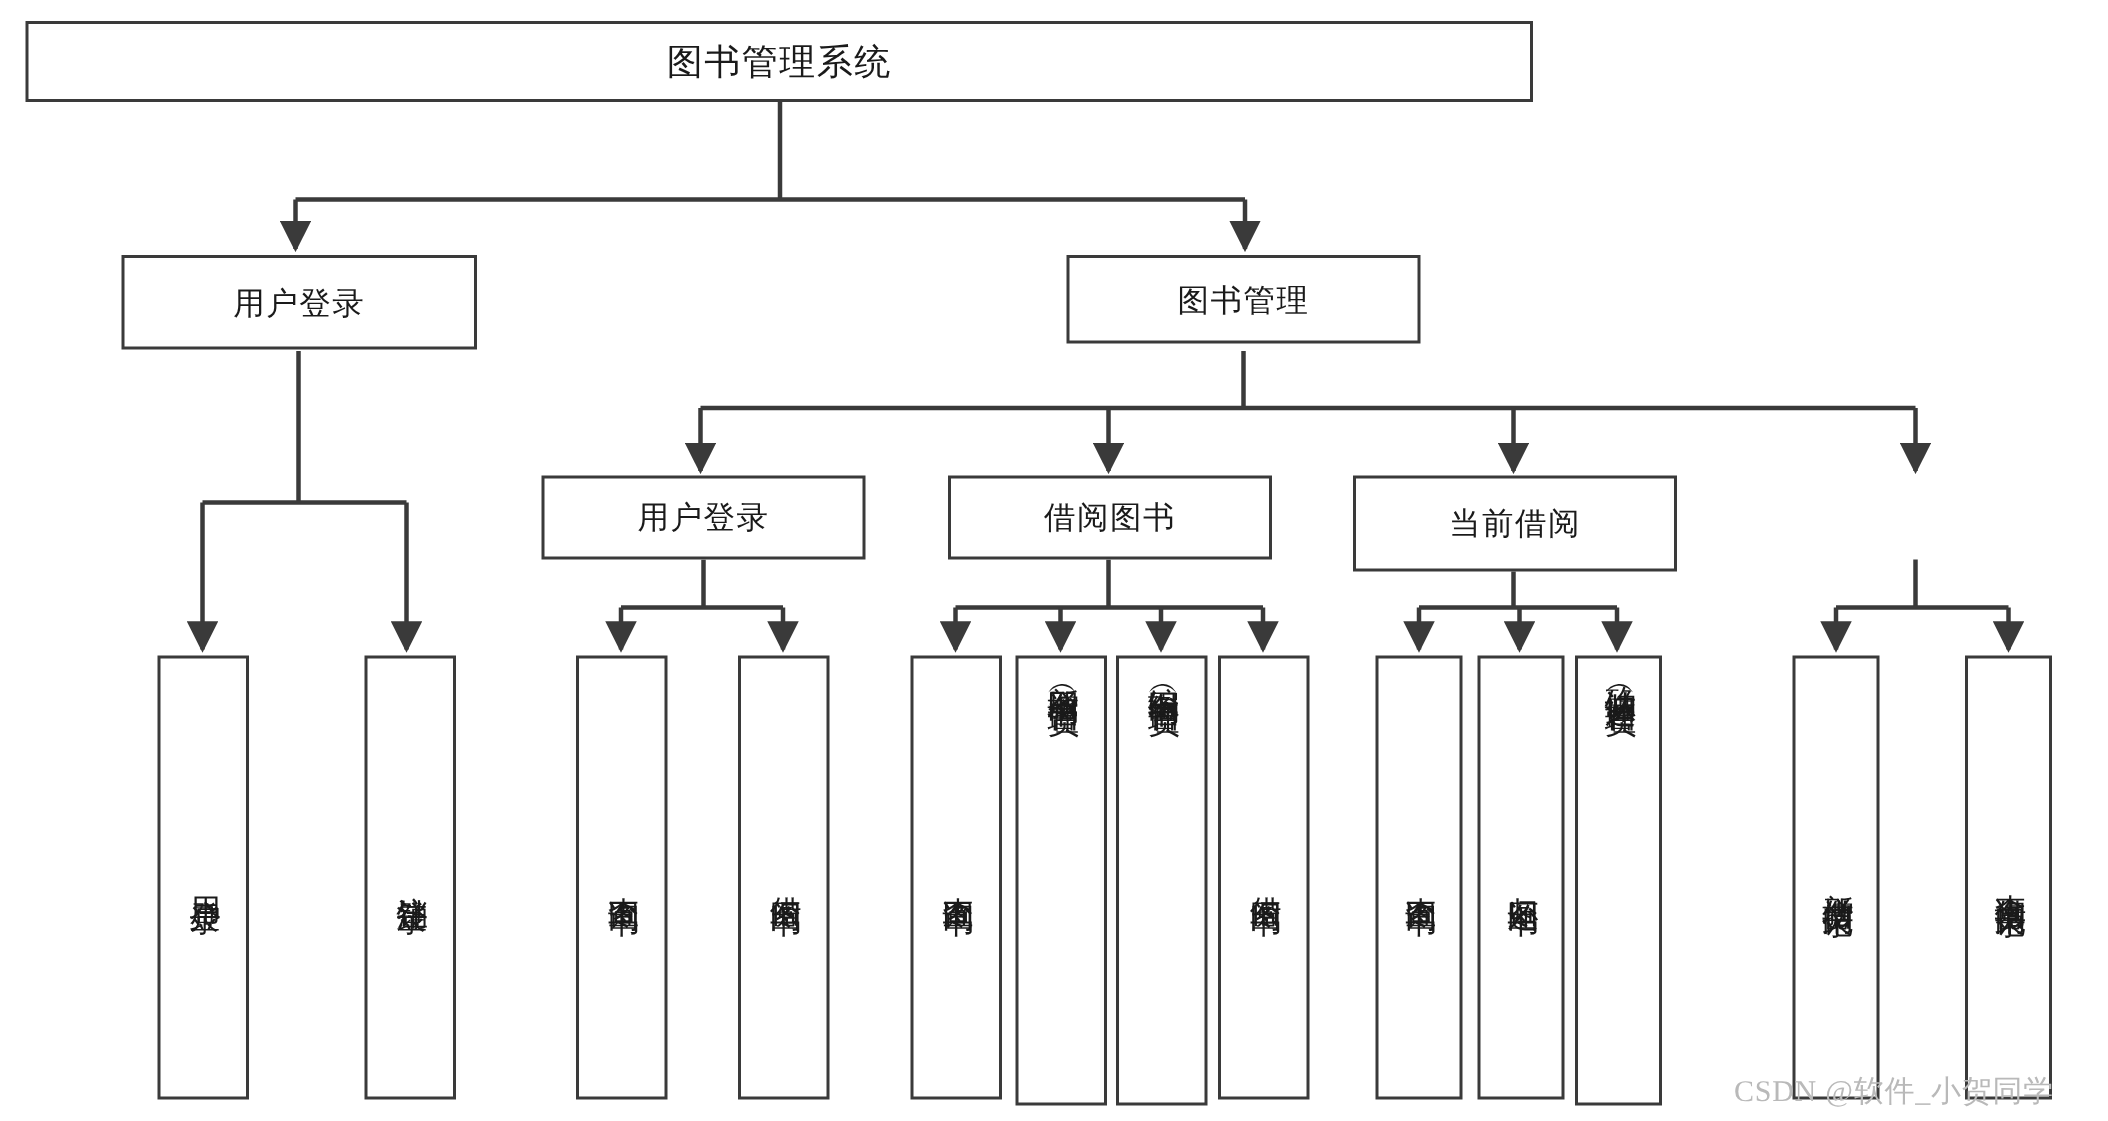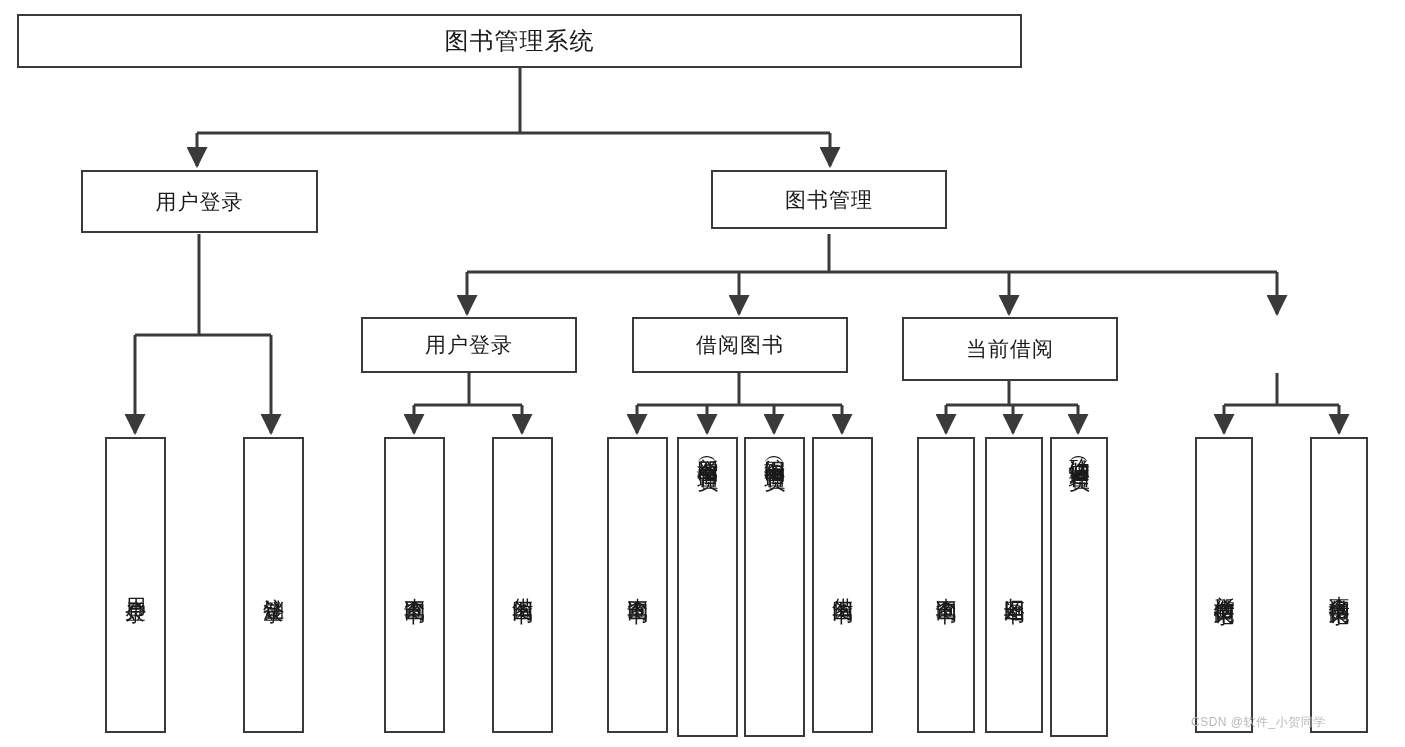--- a/index.html
+++ b/index.html
@@ -57,27 +57,28 @@
     text-align: center;
   }
   .node-v.top-align {
     justify-content: flex-start;
   }
   .label {
     display: block;
   }
   .watermark {
     position: absolute;
-    left: 1191px;
+    left: 1156px;
     top: 714px;
-    font-size: 12px;
+    font-size: 20px;
     color: #b9b9b9;
     white-space: nowrap;
     z-index: 3;
     letter-spacing: 0.5px;
+    font-family: Liberation Serif, serif;
   }
 </style>
 </head>
 <body>
 
 <div id="diagram-canvas">
 
   <svg id="edges-layer" viewBox="0 0 1405 747" width="1405" height="747" xmlns="http://www.w3.org/2000/svg">
     <defs>
       <marker id="arrow" viewBox="0 0 10 10" refX="9" refY="5" markerWidth="7" markerHeight="7" orient="auto-start-reverse">

